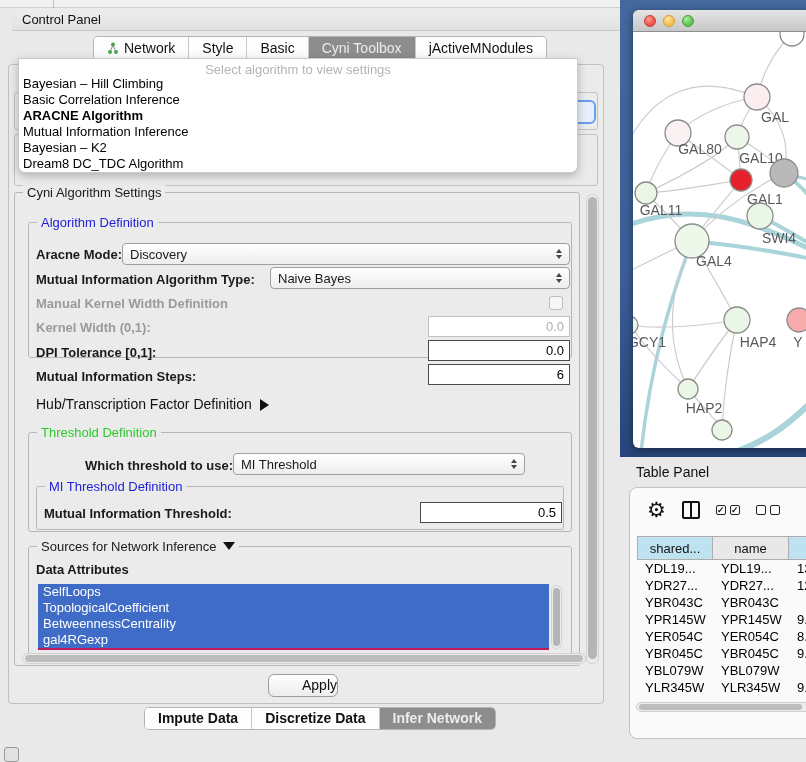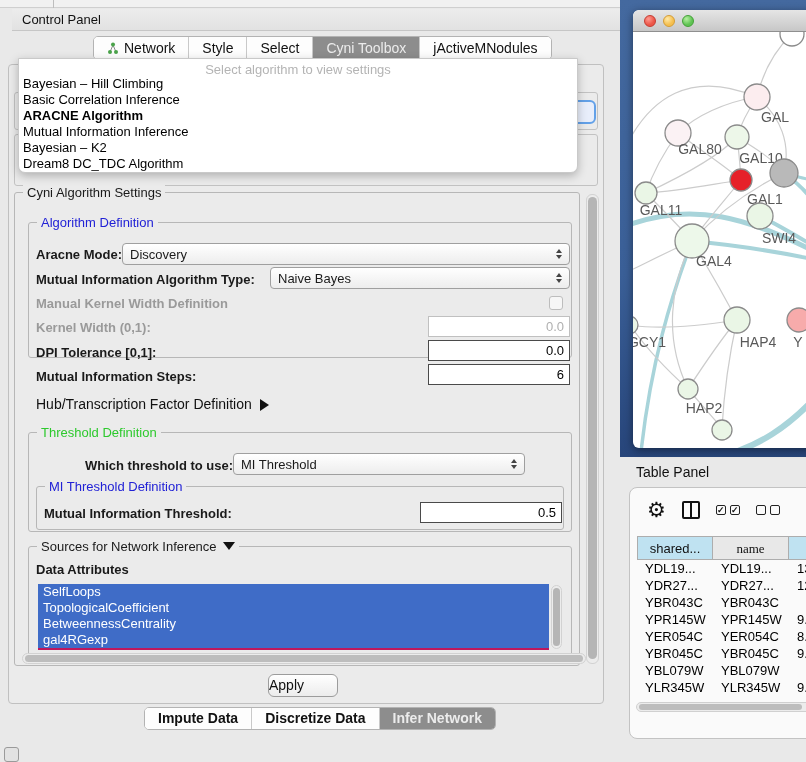--- a/index.html
+++ b/index.html
@@ -83,21 +83,21 @@
   .attr-item { height:16px; line-height:16px; background:#3f6cc7; color:#fff; padding-left:5px;
     font-size:13px; white-space:nowrap; }
 
   .vscroll { position:absolute; background:#ececec; border:1px solid #d2d2d2; border-radius:6px; }
   .vthumb { position:absolute; left:1px; right:1px; background:#b5b5b5; border-radius:5px; }
   .hscroll { position:absolute; background:#ececec; border:1px solid #d2d2d2; border-radius:6px; }
   .hthumb { position:absolute; top:1px; bottom:1px; background:#bdbdbd; border-radius:5px; }
 
   .apply-btn { position:absolute; left:268px; top:674px; width:70px; height:23px;
     background:linear-gradient(#ffffff,#ececec); border:1px solid #9c9c9c; border-radius:6px;
-    font-size:14px; text-align:left; line-height:21px; color:#111; }
+    font-size:14px; text-align:right; line-height:21px; color:#111; }
 
   .bottom-tabstrip { position:absolute; left:144px; top:707px; height:23px; display:inline-flex;
     background:#fff; border:1px solid #b3b3b3; border-radius:5px; overflow:hidden; }
   .btab { padding:0 13px; font-size:14px; font-weight:bold; line-height:21px; color:#111;
     border-right:1px solid #c9c9c9; background:#fdfdfd; }
   .btab:last-child { border-right:none; }
   .btab.selected { background:#8d8d8d; color:#ececec; font-weight:bold; }
 
   .mini-icon { position:absolute; left:4px; top:747px; width:15px; height:15px;
     border:1px solid #9a9a9a; border-radius:3px; background:#e2e2e2; }
@@ -162,21 +162,21 @@
           <circle cx="6" cy="2.5" r="2" fill="#4aa34a"></circle>
           <circle cx="3" cy="10" r="2" fill="#4aa34a"></circle>
           <circle cx="9" cy="10" r="2" fill="#4aa34a"></circle>
         </svg>
         <span>Network</span>
       </div>
       <div class="tab">
         <span>Style</span>
       </div>
       <div class="tab">
-        <span>Select</span>
+        <span>Basic</span>
       </div>
       <div class="tab selected">
         <span>Cyni Toolbox</span>
       </div>
       <div class="tab">
         <span>jActiveMNodules</span>
       </div>
     </div>
 
   <div class="content-box"></div>
@@ -358,21 +358,21 @@
         </span>
       <span class="cbpair">
           <span class="cb"></span>
           <span class="cb"></span>
         </span>
 
     </div>
     <div class="ttable">
       <div class="thead" id="thead">
           <div class="th hl" style="width: 76px;">shared...</div>
-          <div class="th plain" style="width: 76px; font-family: Liberation Serif, serif;">name</div>
+          <div class="th plain" style="width: 76px;">name</div>
           <div class="th hl" style="width: 44px;"></div>
         </div>
       <div class="tbody" id="tbody">
           <div class="trow">
             <div class="td" style="width: 76px;">YDL19...</div>
             <div class="td" style="width: 76px;">YDL19...</div>
             <div class="td" style="width: 44px;">13</div>
           </div>
           <div class="trow">
             <div class="td" style="width: 76px;">YDR27...</div>

